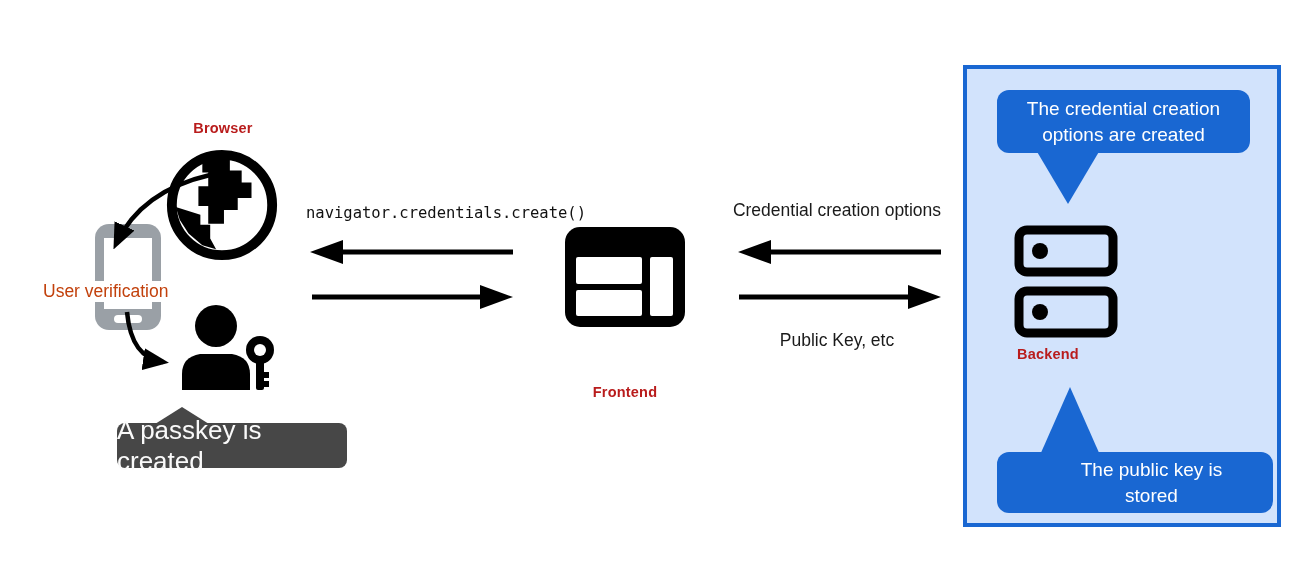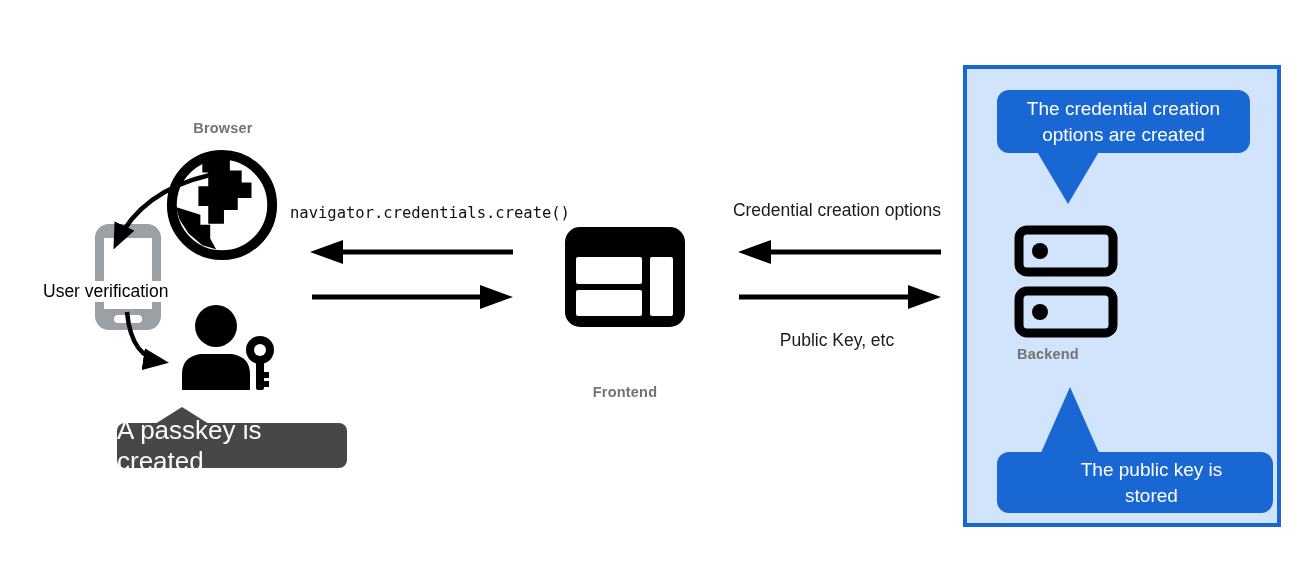--- a/index.html
+++ b/index.html
@@ -1,24 +1,24 @@
 <!DOCTYPE html>
 <html><head>
 <meta charset="utf-8">
 <style>
   html,body{margin:0;padding:0;background:#ffffff;}
   .canvas{
     position:relative;width:1310px;height:568px;background:#ffffff;overflow:hidden;
     font-family:"Liberation Sans",sans-serif;color:#111;
   }
   .abs{position:absolute;}
-  .node-label{font-weight:bold;font-size:14.5px;text-align:center;color:#737373;letter-spacing:.2px;}
+  .node-label{font-weight:bold;font-size:14.5px;text-align:center;color:#b91c1c;letter-spacing:.2px;}
   .msg-label{font-size:17.5px;text-align:center;color:#1a1a1a;}
-  .code-label{font-family:"DejaVu Sans Mono","Liberation Mono",monospace;font-size:15.5px;text-align:left;color:#111;}
-  .uv-label{font-size:17.5px;color:#000000;background:#ffffff;padding:0 3px;white-space:nowrap;z-index:6;}
+  .code-label{font-family:"DejaVu Sans Mono","Liberation Mono",monospace;font-size:15.5px;text-align:right;color:#111;}
+  .uv-label{font-size:17.5px;color:#c2410c;background:#ffffff;padding:0 3px;white-space:nowrap;z-index:6;}
 
   
   .panel{
     left:963px;top:65px;width:318px;height:462px;box-sizing:border-box;
     background:#d2e3fc;border:4px solid #1967d2;z-index:1;
   }
   .bubble{
     background:#1967d2;color:#ffffff;border-radius:12px;text-align:center;
     font-size:19px;line-height:1.32;z-index:4;display:flex;align-items:center;justify-content:center;
   }

